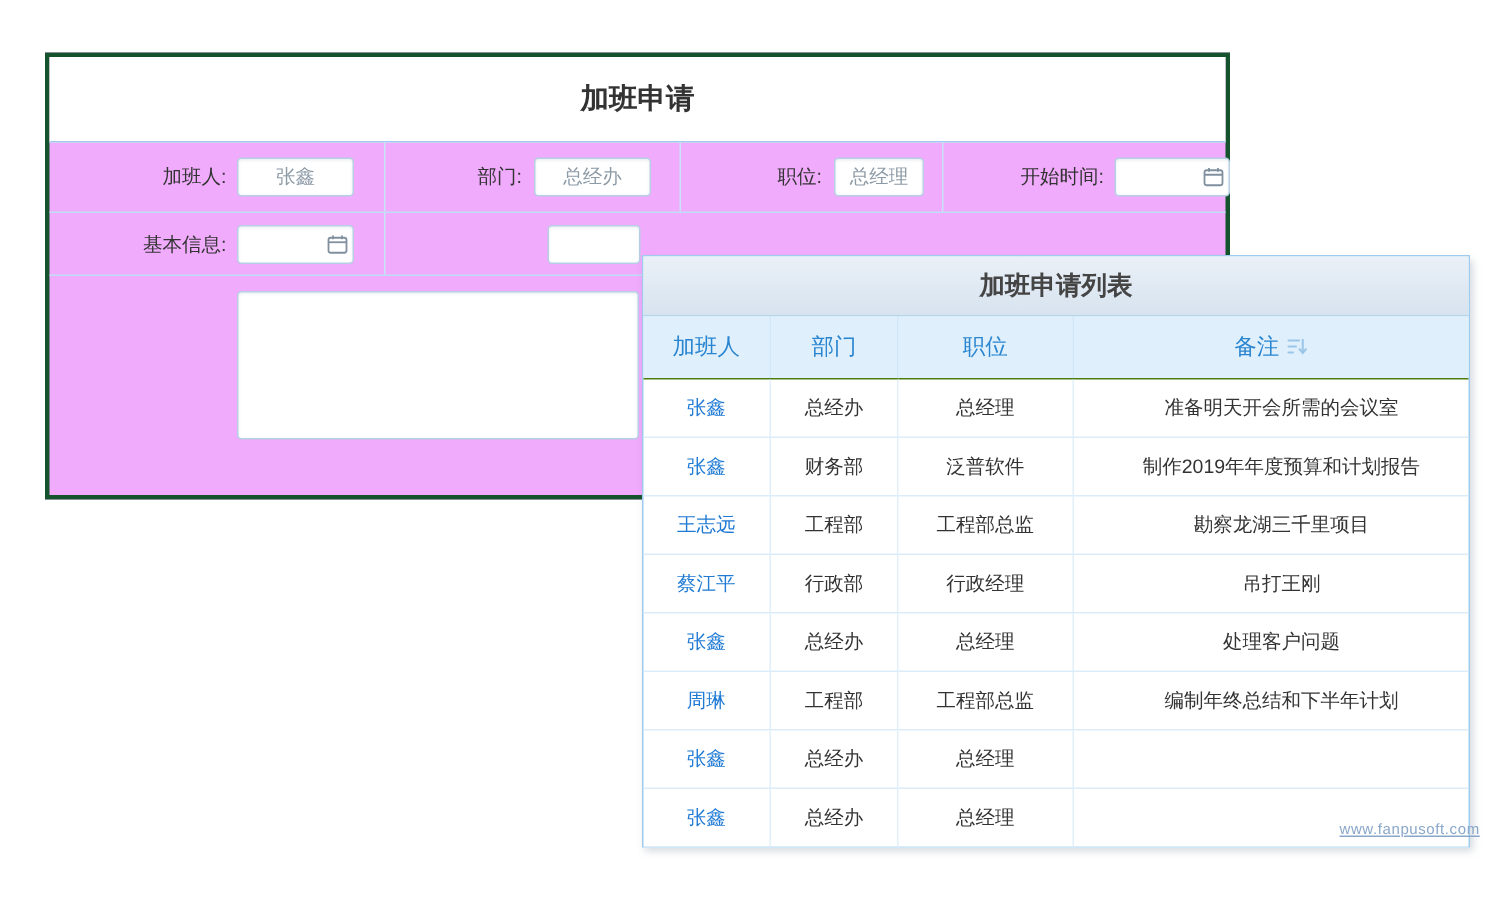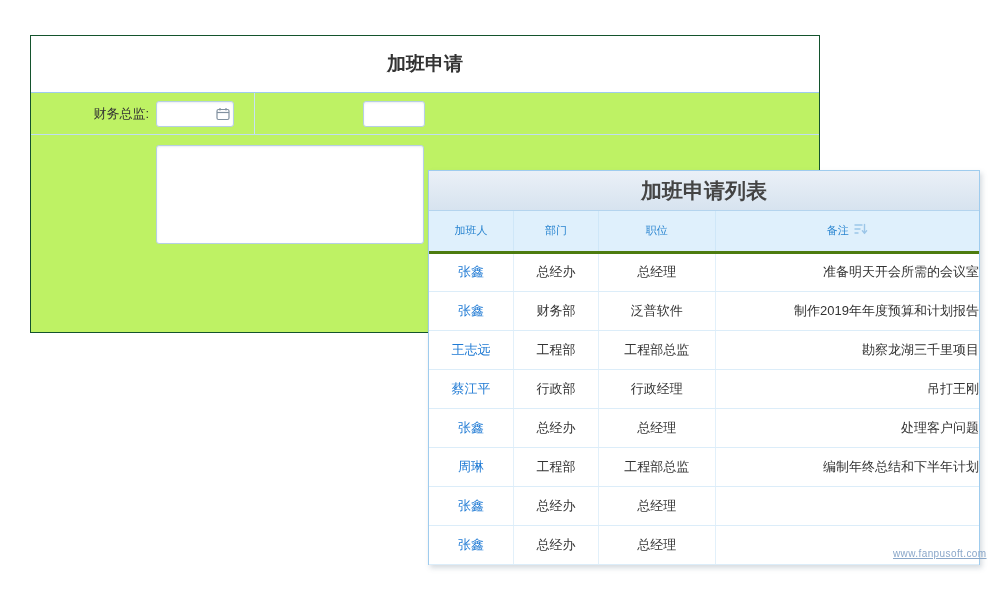--- a/index.html
+++ b/index.html
@@ -2,21 +2,21 @@
 <html><head>
 <meta charset="utf-8">
 <style>
   * { box-sizing: border-box; margin: 0; padding: 0; }
   html,body { width:1000px; height:600px; background:#ffffff; overflow:hidden;
     font-family:"Liberation Sans","DejaVu Sans",sans-serif; }
   body { position:relative; }
 
   
   .form-panel { position:absolute; left:30px; top:35px; width:790px; height:298px;
-    background:#bef264; border:1px solid #14532d; }
+    background:#f0abfc; border:3px solid #14532d; }
   .form-title { height:57px; background:#ffffff; border-bottom:1px solid #9fccee;
     display:flex; align-items:center; justify-content:center;
     font-size:19px; font-weight:bold; color:#333; }
   .form-section { height:30px; background:#d8ebfa; border-bottom:1px solid #b9d9f2;
     display:flex; align-items:center; padding-left:10px; font-size:13px; color:#333; }
   .frow { position:relative; border-bottom:1px solid #bfddf4; }
   .row1 { height:47px; }
   .row2 { height:42px; }
   .row3 { height:119px; border-bottom:none; }
   .flabel { position:absolute; font-size:13px; color:#333; text-align:right;
@@ -36,52 +36,79 @@
     background:#fff; border:1px solid #b6cfe4; border-radius:3px; resize:none;
     box-shadow:inset 0 1px 2px rgba(60,90,120,.10); font-size:13px; color:#555;
     outline:none; font-family:"Liberation Sans","DejaVu Sans",sans-serif; }
 
   
   .list-panel { position:absolute; left:428px; top:170px; width:552px; height:395px;
     background:#ffffff; border:1px solid #9fccee;
     box-shadow:2px 3px 5px rgba(90,110,130,.25); }
   .list-title { height:40px; background:linear-gradient(#eaf0f7,#d7e3ef);
     border-bottom:1px solid #b4d4ee; display:flex; align-items:center;
-    justify-content:center; font-size:21px; font-weight:bold; color:#444; }
+    justify-content:center; font-size:17px; font-weight:bold; color:#444; }
   table.list { width:100%; border-collapse:collapse; table-layout:fixed; }
-  table.list th { height:41px; background:#dff0fc; color:#2a85d0; font-size:11px;
-    font-weight:normal; border-bottom:3px solid #4d7c0f; border-right:1px solid #cfe7f8; }
+  table.list th { height:41px; background:#dff0fc; color:#2a85d0; font-size:15px;
+    font-weight:normal; border-bottom:1px solid #4d7c0f; border-right:1px solid #cfe7f8; }
   table.list th:last-child, table.list td:last-child { border-right:none; }
   table.list td { height:39px; font-size:13px; color:#333; text-align:center;
     border-bottom:1px solid #dcedf9; border-right:1px solid #e2f0fa;
     overflow:hidden; white-space:nowrap; }
-  table.list td.remark-cell { text-align:right; padding-left:14px; }
+  table.list td.remark-cell { text-align:center; padding-left:14px; }
   table.list td.link-cell { color:#1f7ad4; cursor:pointer; }
   .col-person { width:84px; } .col-dept { width:85px; }
   .col-pos { width:116px; } .col-remark { width:263px; }
   .sort-icon { vertical-align:-1px; margin-left:5px; cursor:pointer; }
 
   
   .brand { position:absolute; left:866px; top:548px; width:125px; text-align:left;
     line-height:1.1; }
   .brand-top { display:flex; align-items:center; gap:4px; }
   .brand-name { font-size:17px; font-weight:bold; color:#3a66a8; }
   .brand-url { font-size:10px; color:#8aa7c9; margin-left:27px; letter-spacing:.4px;text-decoration:underline; }
 </style>
 </head>
 <body>
 
 <div class="form-panel">
   <div class="form-title">加班申请</div>
 
+  <div class="frow row1">
+    <div class="vsep" style="left:223px"></div>
+    <div class="vsep" style="left:420px"></div>
+    <div class="vsep" style="left:595px"></div>
+
+    <label class="flabel" style="left:0;width:118px">加班人:</label>
+    <input class="finput" style="left: 125px; width: 78px;" value="张鑫">
+
+    <label class="flabel" style="left:225px;width:90px">部门:</label>
+    <input class="finput" style="left: 323px; width: 78px;" value="总经办">
+
+    <label class="flabel" style="left:425px;width:90px">职位:</label>
+    <input class="finput" style="left: 523px; width: 60px;" value="总经理">
+
+    <label class="flabel" style="left:598px;width:105px">开始时间:</label>
+    <div class="date-wrap" style="left:710px;width:77px">
+      <input class="finput" value="" style="">
+      <span class="cal-icon">
+        <svg width="14" height="14" viewBox="0 0 14 14">
+            <rect x="1" y="2.5" width="12" height="10" rx="1.5" fill="none" stroke="#80909f" stroke-width="1.2"></rect>
+            <line x1="1" y1="5.5" x2="13" y2="5.5" stroke="#80909f" stroke-width="1.2"></line>
+            <line x1="4" y1="1" x2="4" y2="3.5" stroke="#80909f" stroke-width="1.2"></line>
+            <line x1="10" y1="1" x2="10" y2="3.5" stroke="#80909f" stroke-width="1.2"></line>
+          </svg>
+      </span>
+    </div>
+  </div>
 
   <div class="frow row2">
     <div class="vsep" style="left:223px"></div>
 
-    <label class="flabel" style="left:0;width:118px">财务总监:</label>
+    <label class="flabel" style="left:0;width:118px">基本信息:</label>
     <div class="date-wrap" style="left:125px;width:78px">
       <input class="finput" value="" style="">
       <span class="cal-icon">
         <svg width="14" height="14" viewBox="0 0 14 14">
             <rect x="1" y="2.5" width="12" height="10" rx="1.5" fill="none" stroke="#80909f" stroke-width="1.2"></rect>
             <line x1="1" y1="5.5" x2="13" y2="5.5" stroke="#80909f" stroke-width="1.2"></line>
             <line x1="4" y1="1" x2="4" y2="3.5" stroke="#80909f" stroke-width="1.2"></line>
             <line x1="10" y1="1" x2="10" y2="3.5" stroke="#80909f" stroke-width="1.2"></line>
           </svg>
       </span>

